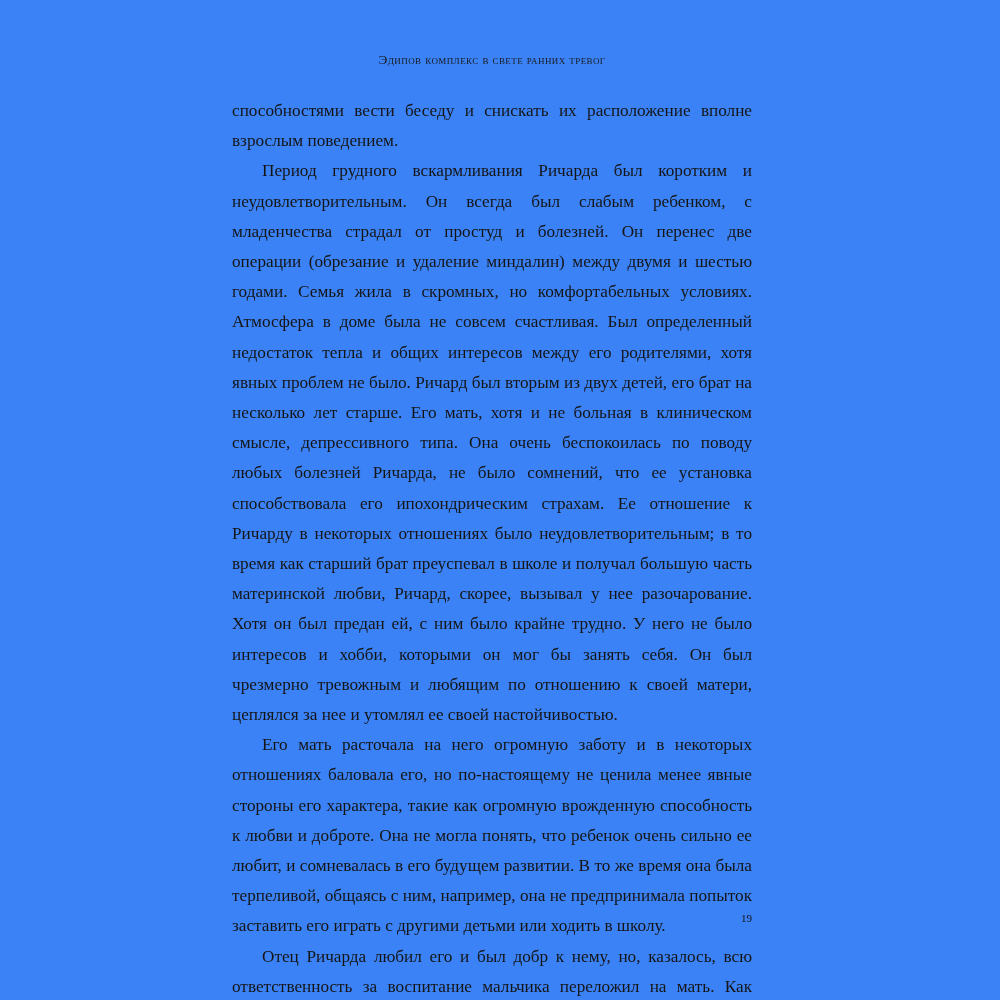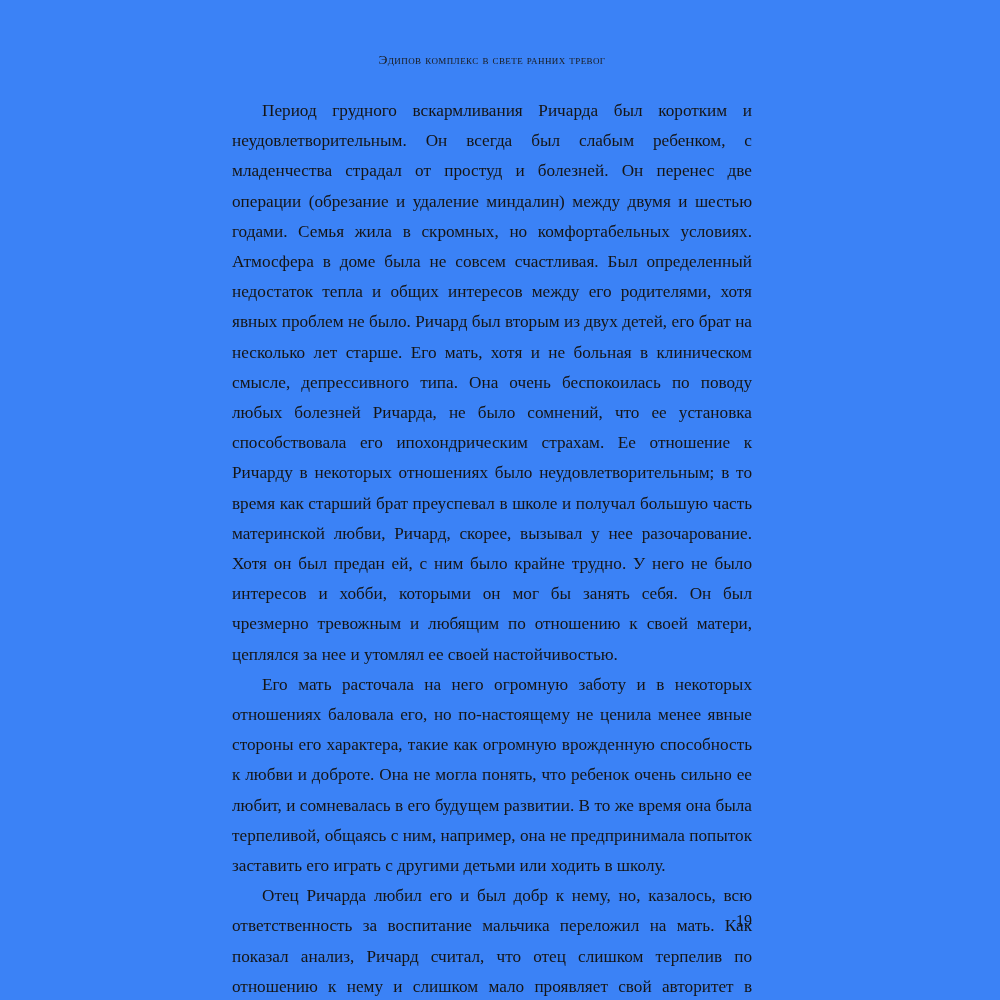--- a/index.html
+++ b/index.html
@@ -54,30 +54,31 @@
   .body-text p.indent {
     text-indent: 30px;
   }
   .page-number {
     position: absolute;
     left: 232px;
     top: 912px;
     width: 520px;
     text-align: right;
     font-family: "Liberation Serif", serif;
-    font-size: 16px;
+    font-size: 11px;
     color: #151515;
   }
 </style>
 </head>
 <body>
 
 <div class="page">
   <div class="page-inner">
     <div class="running-head">Эдипов комплекс в свете ранних тревог</div>
     <div class="body-text">
+      <p>способностями вести беседу и снискать их расположение вполне взрослым поведением.</p>
       <p class="indent">Период грудного вскармливания Ричарда был коротким и неудовлетворительным. Он всегда был слабым ребенком, с младенчества страдал от простуд и болезней. Он перенес две операции (обрезание и удаление миндалин) между двумя и шестью годами. Семья жила в скромных, но комфортабельных условиях. Атмосфера в доме была не совсем счастливая. Был определенный недостаток тепла и общих интересов между его родителями, хотя явных проблем не было. Ричард был вторым из двух детей, его брат на несколько лет старше. Его мать, хотя и не больная в клиническом смысле, депрессивного типа. Она очень беспокоилась по поводу любых болезней Ричарда, не было сомнений, что ее установка способствовала его ипохондрическим страхам. Ее отношение к Ричарду в некоторых отношениях было неудовлетворительным; в то время как старший брат преуспевал в школе и получал большую часть материнской любви, Ричард, скорее, вызывал у нее разочарование. Хотя он был предан ей, с ним было крайне трудно. У него не было интересов и хобби, которыми он мог бы занять себя. Он был чрезмерно тревожным и любящим по отношению к своей матери, цеплялся за нее и утомлял ее своей настойчивостью.</p>
       <p class="indent">Его мать расточала на него огромную заботу и в некоторых отношениях баловала его, но по-настоящему не ценила менее явные стороны его характера, такие как огромную врожденную способность к любви и доброте. Она не могла понять, что ребенок очень сильно ее любит, и сомневалась в его будущем развитии. В то же время она была терпеливой, общаясь с ним, например, она не предпринимала попыток заставить его играть с другими детьми или ходить в школу.</p>
       <p class="indent">Отец Ричарда любил его и был добр к нему, но, казалось, всю ответственность за воспитание мальчика переложил на мать. Как показал анализ, Ричард считал, что отец слишком терпелив по отношению к нему и слишком мало проявляет свой авторитет в семейном кругу. Старший брат в основном</p>
     </div>
   </div>
   <div class="page-number">19</div>
 </div>
 
 </body></html>

